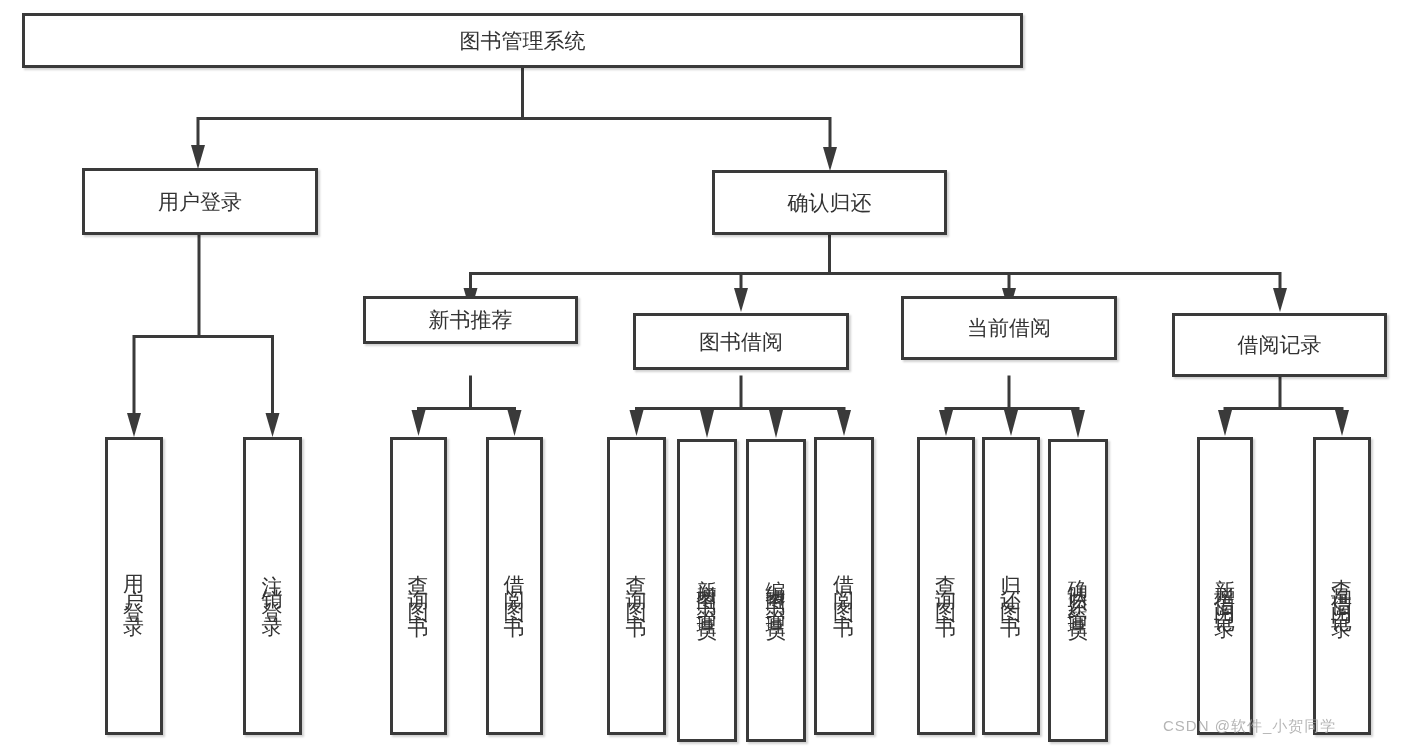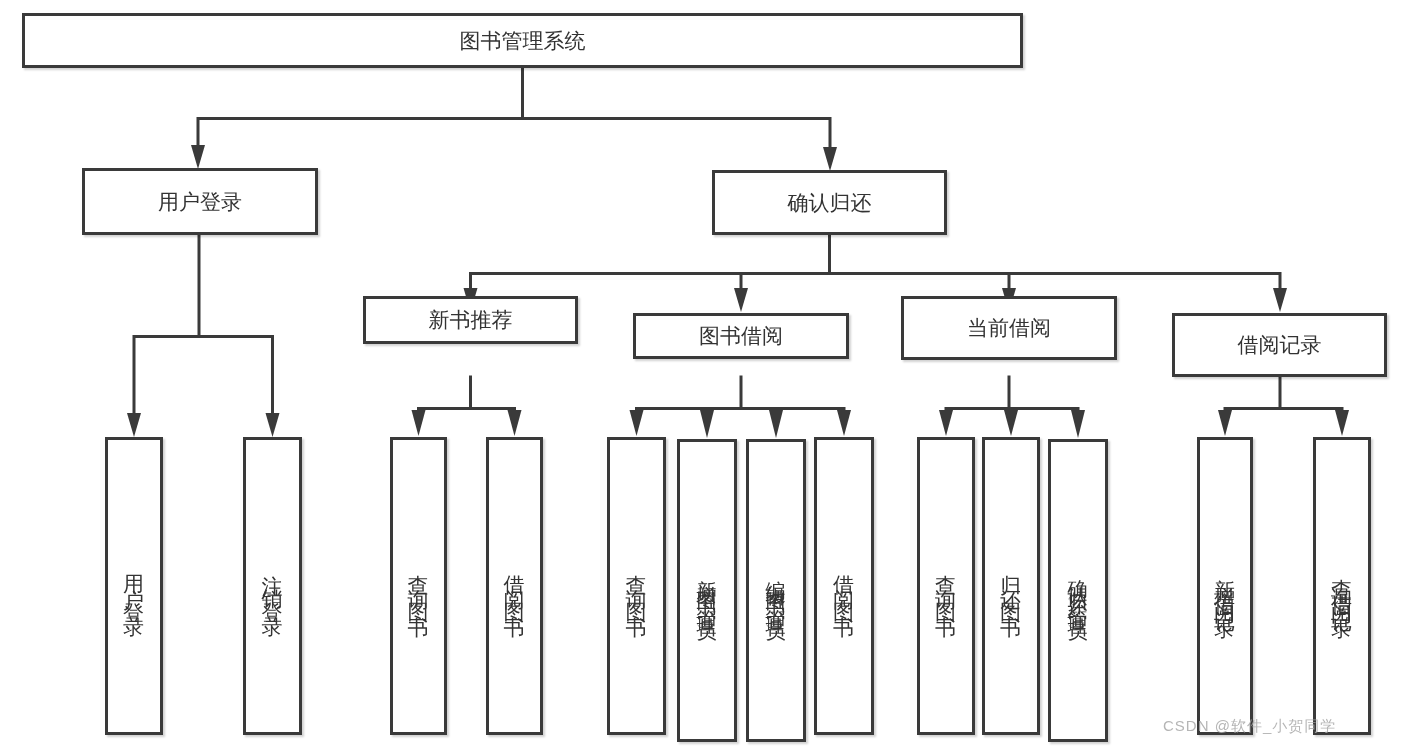--- a/index.html
+++ b/index.html
@@ -111,21 +111,21 @@
   <div class="box" style="left:82px;top:168px;width:236px;height:67px">
     <span class="lbl">用户登录</span>
   </div>
   <div class="box" style="left:712px;top:170px;width:235px;height:65px">
     <span class="lbl">确认归还</span>
   </div>
 
   <div class="box" style="left:363px;top:296px;width:215px;height:48px">
     <span class="lbl">新书推荐</span>
   </div>
-  <div class="box" style="left:633px;top:313px;width:216px;height:46px">
+  <div class="box" style="left:633px;top:313px;width:216px;height:57px">
     <span class="lbl">图书借阅</span>
   </div>
   <div class="box" style="left:901px;top:296px;width:216px;height:64px">
     <span class="lbl">当前借阅</span>
   </div>
   <div class="box" style="left:1172px;top:313px;width:215px;height:64px">
     <span class="lbl">借阅记录</span>
   </div>
 
   <div class="box leaf" style="left:105px;top:437px;width:58px;height:298px">

